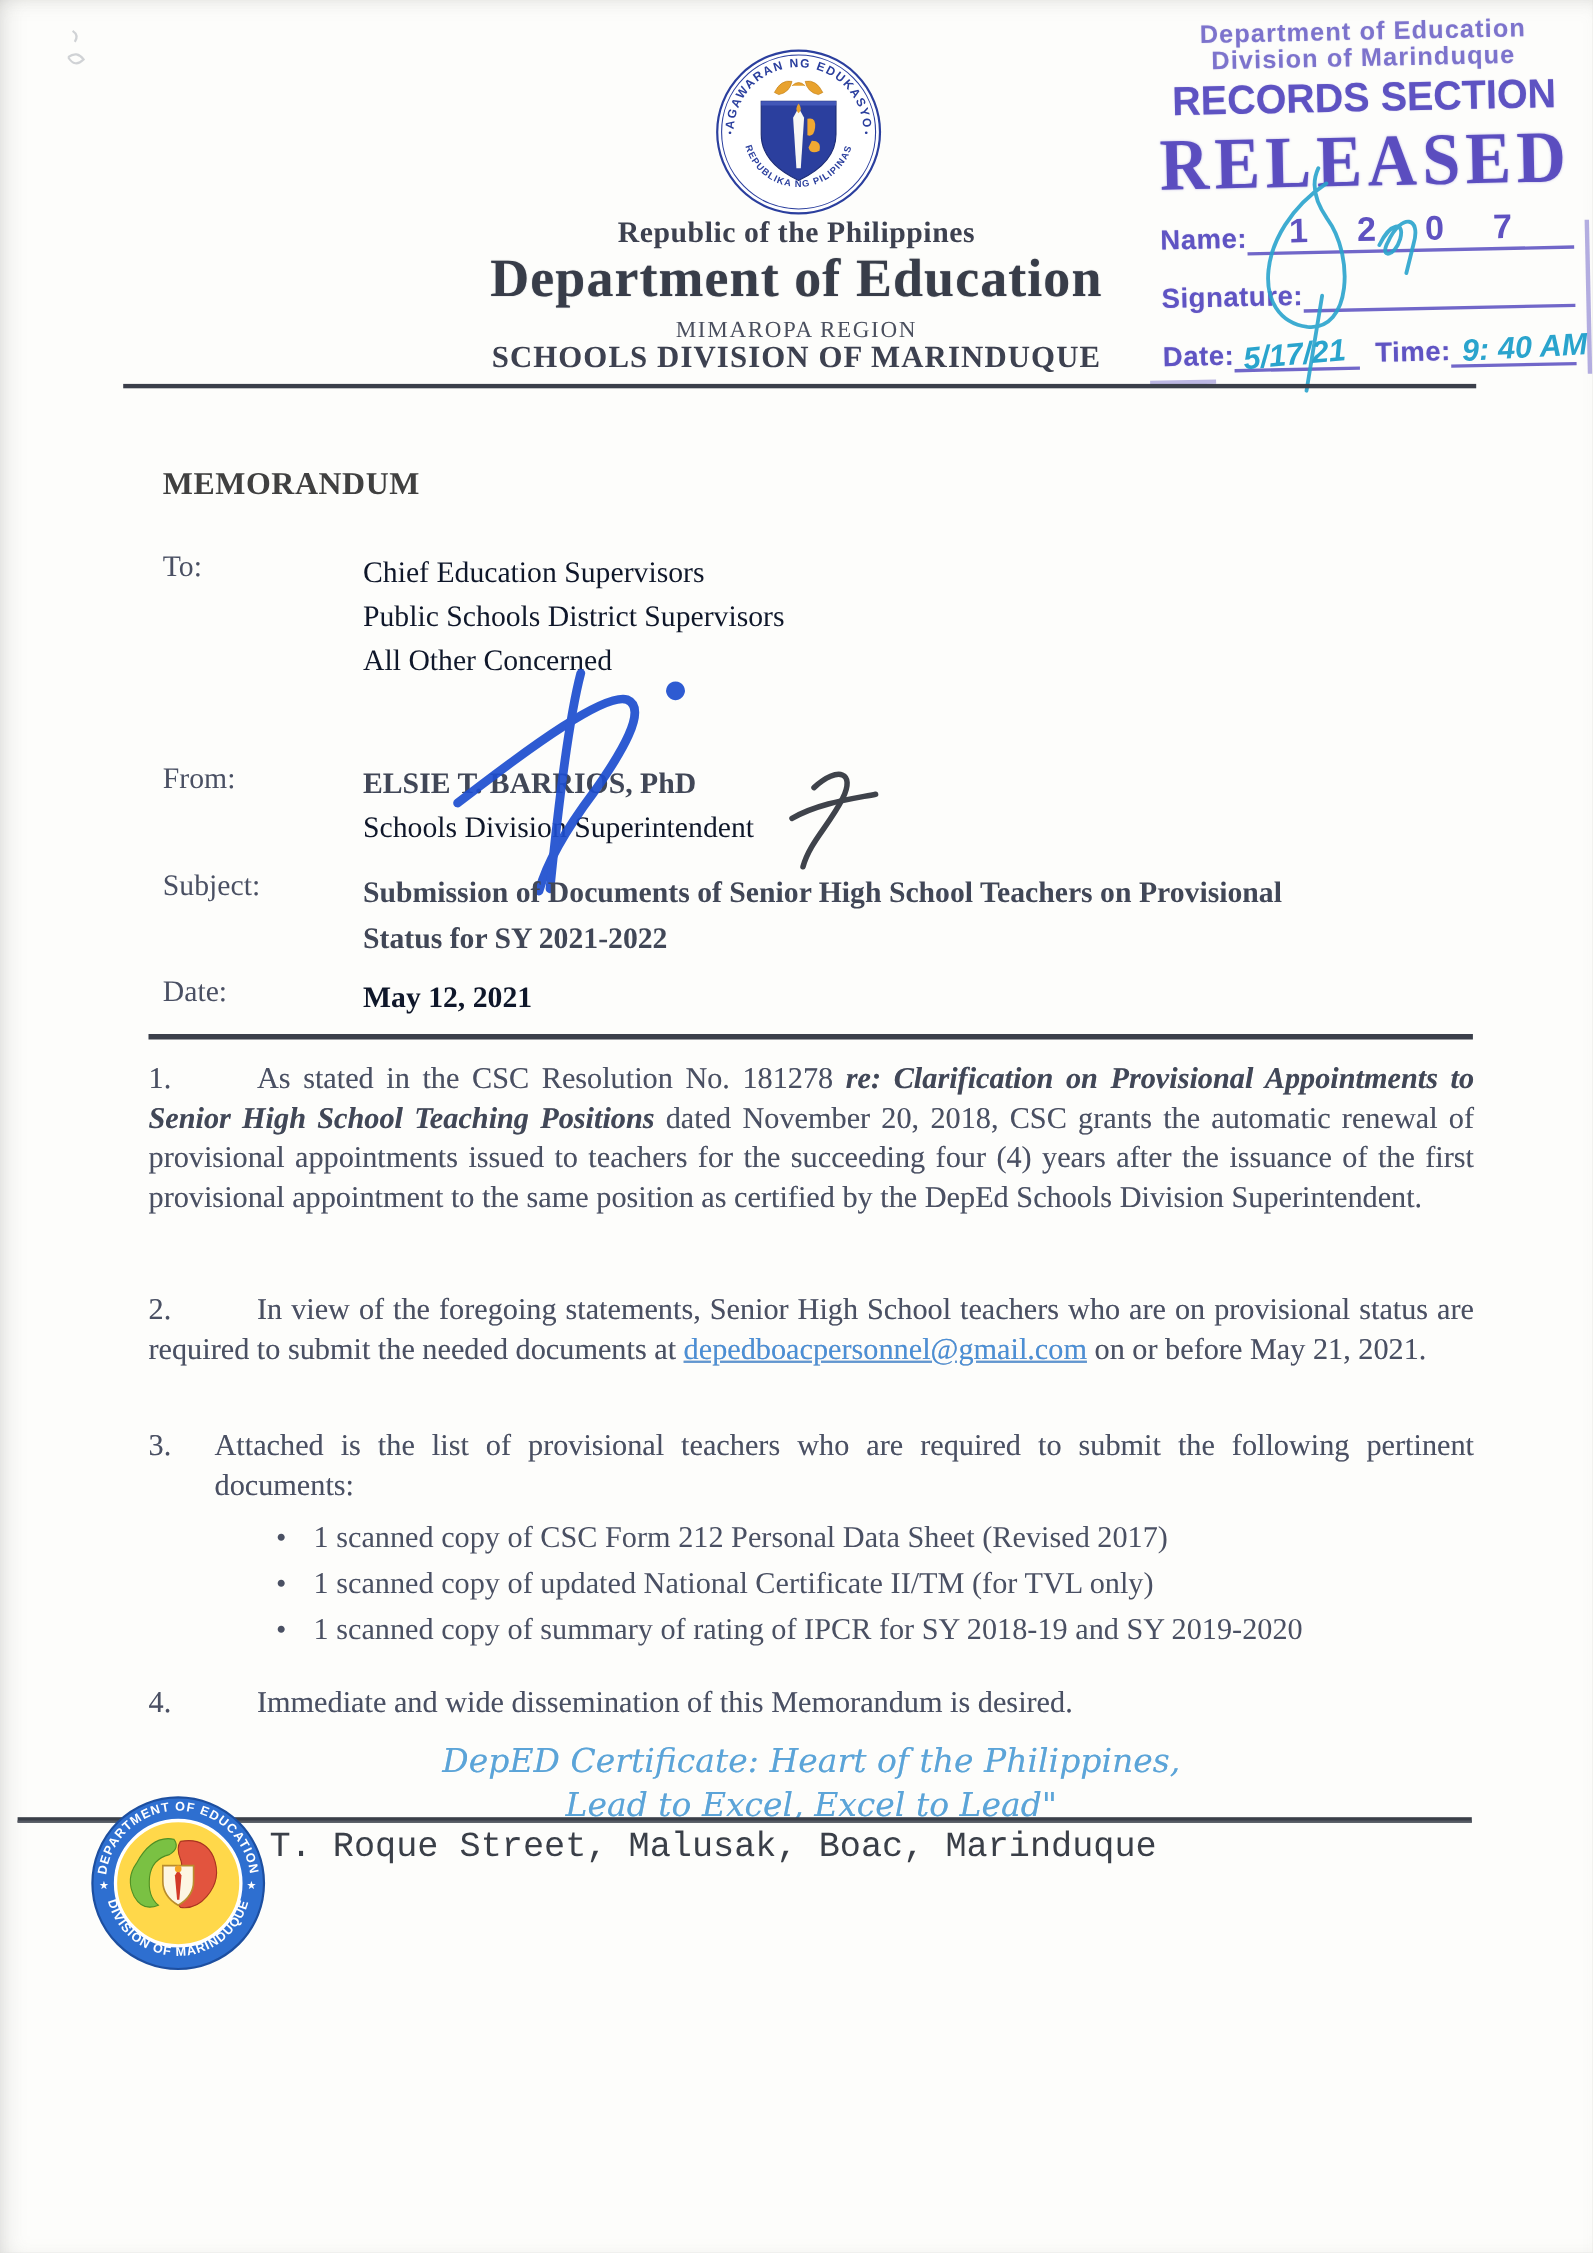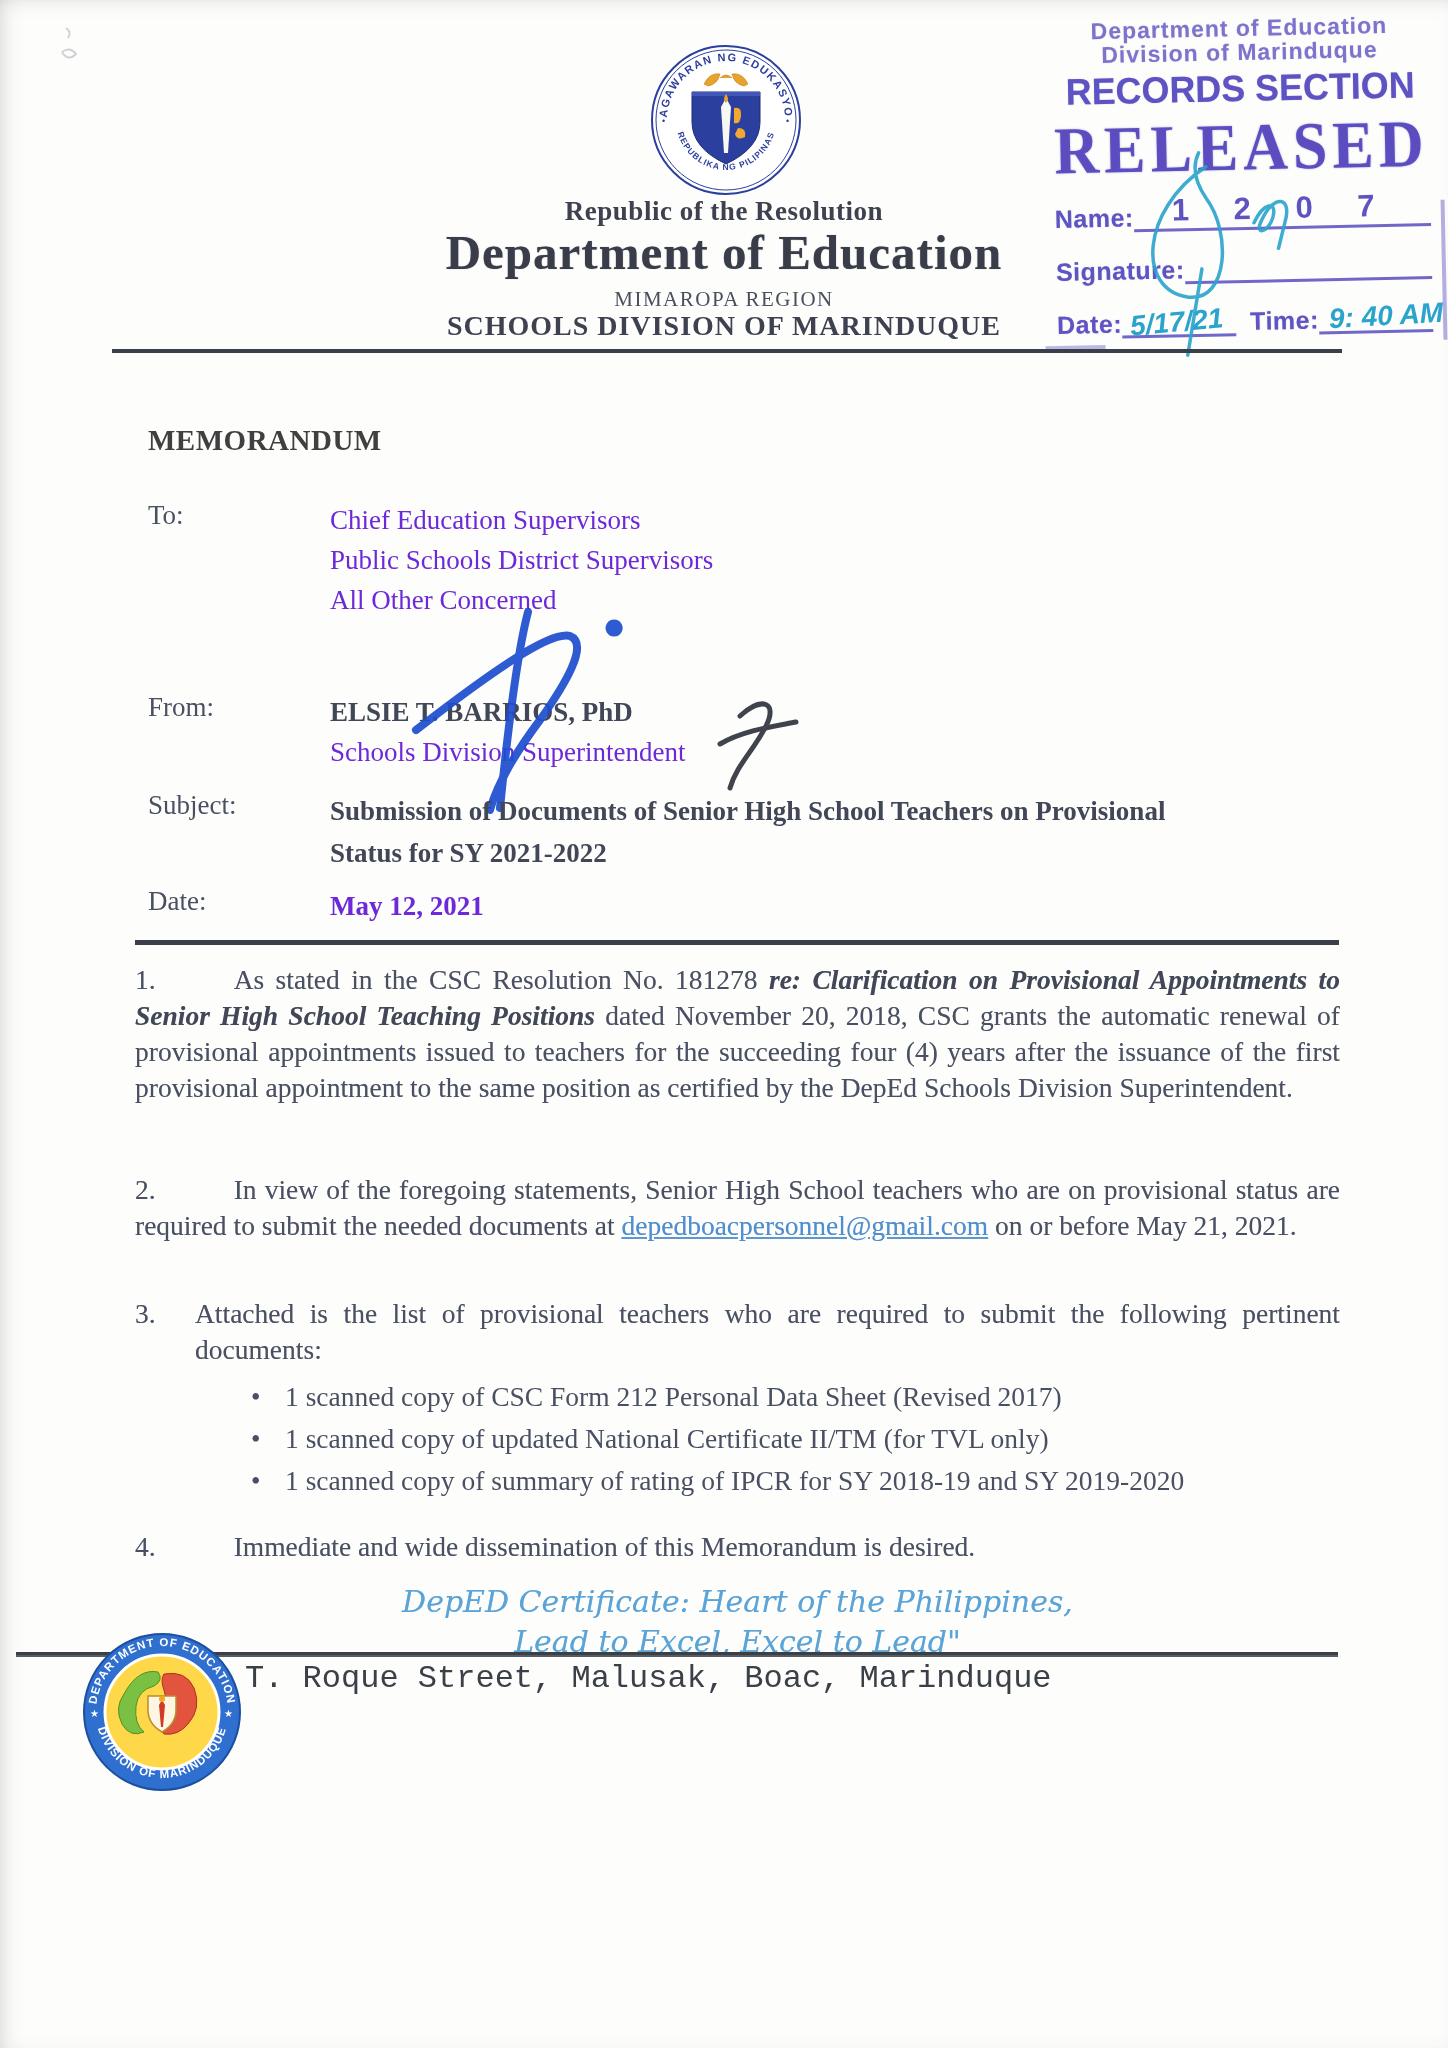--- a/index.html
+++ b/index.html
@@ -30,21 +30,21 @@
   .s-nameval{position:absolute; left:0; right:0; bottom:0px; text-align:center; font-size:31px; font-weight:800; letter-spacing:18px; color:rgba(86,73,190,.95);}
   .s-pen{position:absolute; color:#2aa4cd; font-size:28px; font-style:italic; font-weight:600; white-space:nowrap;}
   .s-datev{left:8px; bottom:-4px; transform:rotate(-4deg);}
   .s-timev{left:10px; bottom:-2px; transform:rotate(-2deg);}
   .s-edge-r{position:absolute; right:-8px; top:188px; height:140px; width:0; border-right:4px solid rgba(90,78,192,.45);}
   .s-edge-b{position:absolute; left:-6px; bottom:-10px; width:60px; height:0; border-bottom:4px solid rgba(90,78,192,.4);}
   .s-scrib{position:absolute; left:0; top:0; pointer-events:none;}
   
   .m-title{top:424px; left:148px; font-size:29px; font-weight:700; color:#404040; letter-spacing:.5px;}
   .f-lbl{font-size:27px; color:#4a5063;}
-  .f-val{font-size:27px; color:#6d28d9; line-height:40px;}
+  .f-val{font-size:27px; color:#0f172a; line-height:40px;}
   .lbl-to{top:500px; left:148px;} .val-to{top:500px; left:330px;}
   .lbl-from{top:692px; left:148px;} .val-fromname{top:692px; left:330px; font-weight:700; color:#414757;} .val-fromtitle{top:732px; left:330px;}
   .lbl-subj{top:790px; left:148px;} .val-subj{top:790px; left:330px; width:1015px; font-weight:700; color:#414757; line-height:42px;}
   .lbl-date{top:886px; left:148px;} .val-date{top:886px; left:330px;font-weight:bold;}
   .mid-rule{top:940px; left:135px; width:1204px; height:5px; background:#3b3f4a;}
   
   .paras{left:135px; width:1205px; font-size:27.5px; line-height:36px; text-align:justify; color:#4a5063; text-shadow:0 0 .5px rgba(74,80,99,.4);}
   .p1{top:962px;} .p2{top:1172px;} .p3{top:1296px; padding-left:60px; width:1145px;} .p4{top:1508px;margin-top:21px;}
   .pnum-abs{position:absolute; left:0; top:0;}
   .tab{display:inline-block; width:78px;}
@@ -129,21 +129,21 @@
 
     <path d="M -34,-28 h68 v30 q0,26 -34,42 q-34,-16 -34,-42 z" fill="#2b3f9e" stroke="#1d2c74" stroke-width="1"></path>
     <path d="M -34,-28 h68 v4 h-68 z" fill="#4257b8"></path>
 
     <path d="M 0,-22 l5,9 l-3,46 h-4 l-3,-46 z" fill="#f7f7f4"></path>
     <path d="M 0,-26 q4,5 0,9 q-4,-4 0,-9" fill="#e8a22e"></path>
 
     <path d="M 8,-12 q8,-2 7,8 q-1,9 -7,7 z M 12,8 q9,0 7,9 q-8,4 -10,-3 z" fill="#f0a832"></path>
   </svg>
 
-  <div class="abs hdr-republic">Republic of the Resolution</div>
+  <div class="abs hdr-republic">Republic of the Philippines</div>
   <div class="abs hdr-dept">Department of Education</div>
   <div class="abs hdr-region">MIMAROPA REGION</div>
   <div class="abs hdr-division">SCHOOLS DIVISION OF MARINDUQUE</div>
   <div class="abs hdr-rule"></div>
 
   <div class="abs m-title">MEMORANDUM</div>
 
   <div class="abs f-lbl lbl-to">To:</div>
   <div class="abs f-val val-to">
     <div>Chief Education Supervisors</div>

